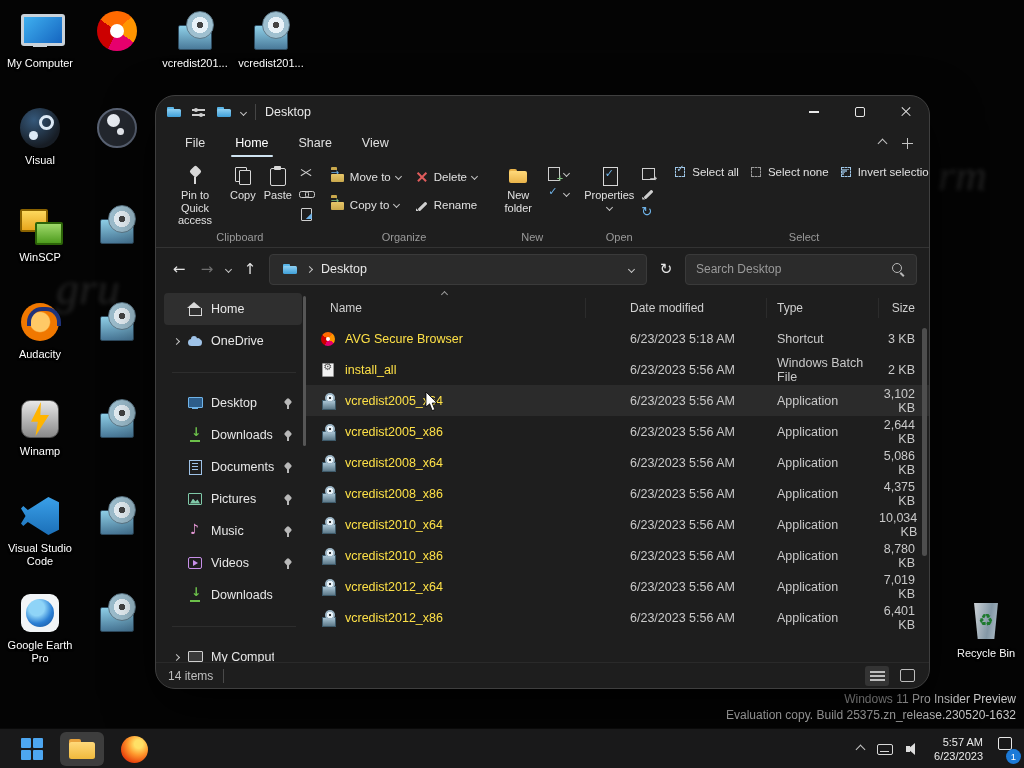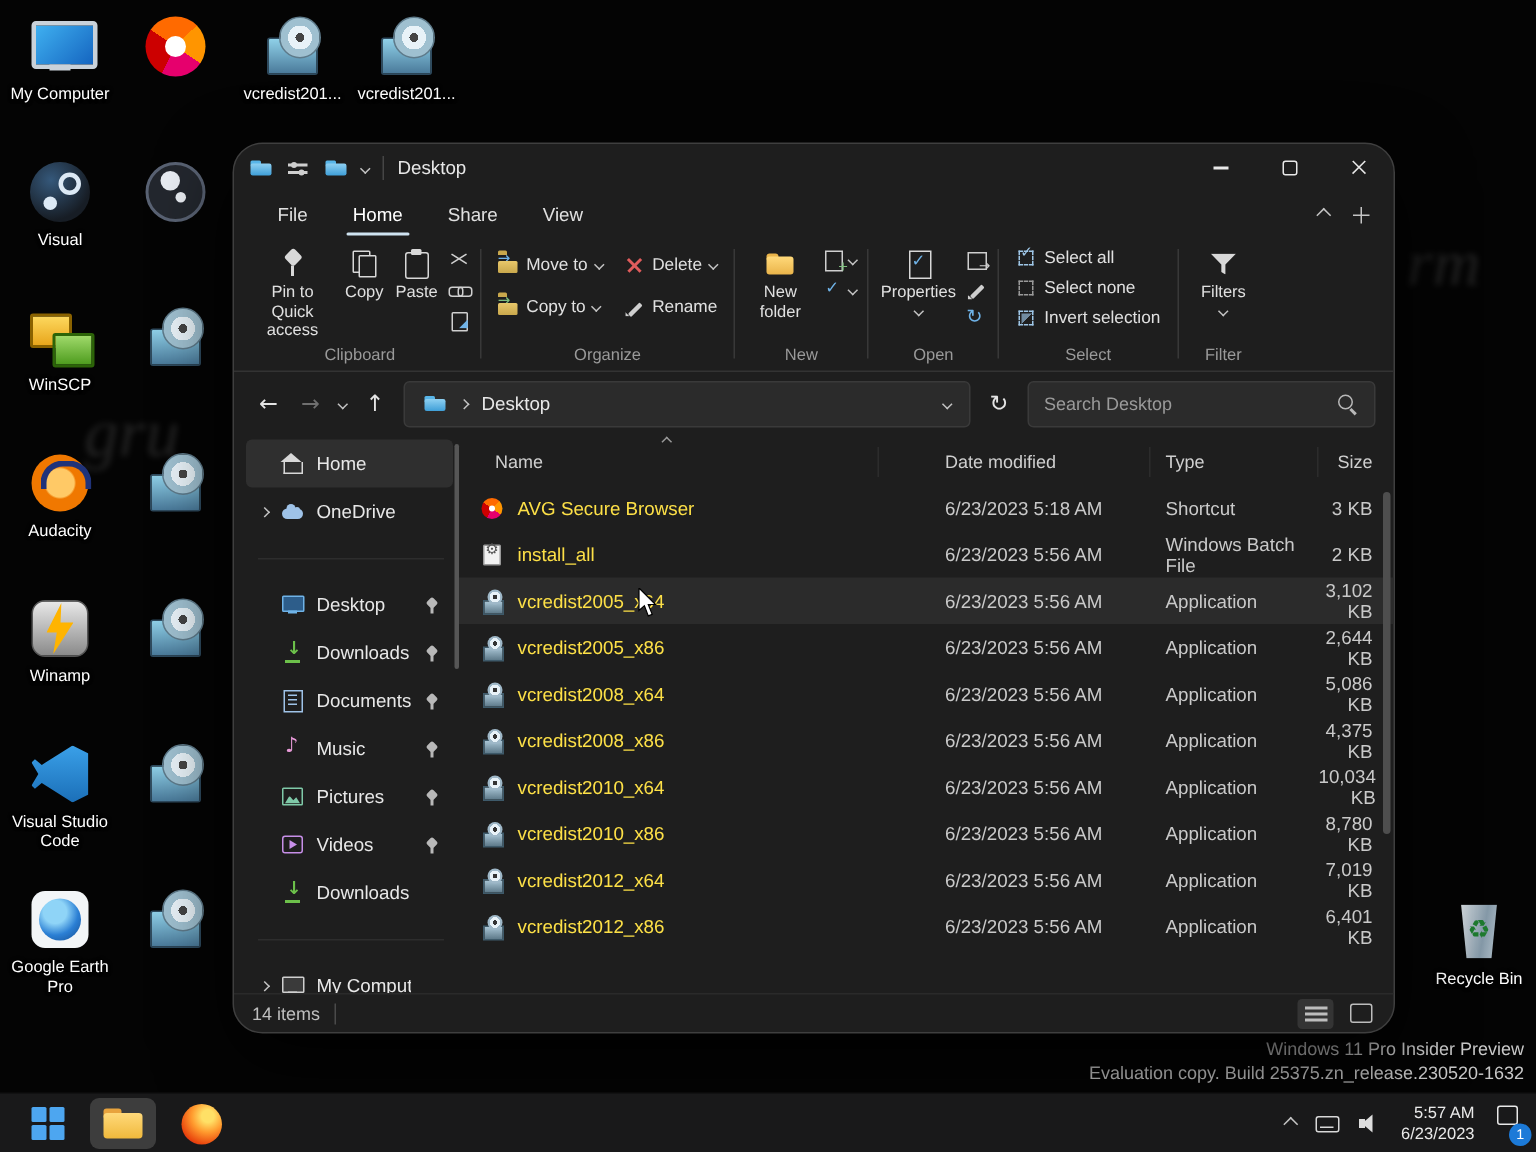--- a/index.html
+++ b/index.html
@@ -149,21 +149,21 @@
   .mi-easy::before{content:"✓";position:absolute;left:1px;top:-1px;font-size:11px;color:#6fb3e8;font-family:"DejaVu Sans",sans-serif;}
   .mi-open::before{content:"";position:absolute;left:1px;top:2px;width:11px;height:10px;border:1.2px solid #cfcfcf;}
   .mi-open::after{content:"→";position:absolute;right:-2px;bottom:-3px;font-size:9px;color:#cfcfcf;font-family:"DejaVu Sans",sans-serif;}
   .mi-history::before{content:"↻";position:absolute;left:0;top:-2px;font-size:13px;color:#6fb3e8;font-family:"DejaVu Sans",sans-serif;}
   .mi-selall::before{content:"";position:absolute;inset:2px;border:1.2px dashed #9fc7e8;}
   .mi-selall::after{content:"✓";position:absolute;left:3px;top:-2px;font-size:10px;color:#9fc7e8;font-family:"DejaVu Sans",sans-serif;}
   .mi-selnone::before{content:"";position:absolute;inset:2px;border:1.2px dashed #9a9a9a;}
   .mi-selinv::before{content:"";position:absolute;inset:2px;border:1.2px dashed #9fc7e8;}
   .mi-selinv::after{content:"";position:absolute;inset:3.5px;background:linear-gradient(135deg,#9fc7e8 50%,transparent 50%);opacity:.65;}
   .org-grid{display:grid;grid-template-columns:auto auto;grid-auto-rows:28px;column-gap:4px;padding:3px 2px;}
-  .sel-col{display:flex;flex-direction:column;padding:1px 2px;}
+  .sel-col{display:flex;flex-direction:row;padding:1px 2px;}
   .sel-col .small-btn{height:20px;}
 
   
   .navbar{flex:0 0 42px;display:flex;align-items:center;gap:10px;padding:0 12px 0 14px;}
   .nav-arrow{font-size:15px;color:#e4e4e4;width:18px;text-align:center;font-family:"DejaVu Sans",sans-serif;}
   .nav-arrow.disabled{color:#6f6f6f;}
   .addressbar{flex:0 0 378px;height:31px;background:#2b2b2b;border:1px solid #3a3a3a;border-radius:4px;
     display:flex;align-items:center;padding:0 12px;gap:9px;color:#e8e8e8;}
   .addr-spacer{flex:1;}
   .searchbar{flex:1;height:31px;background:#2b2b2b;border:1px solid #3a3a3a;border-radius:4px;
@@ -610,29 +610,29 @@
 
             <div class="srow pinned">
               <span class="chev chev-r sm"></span>
               <span class="sicon si-documents"></span>
               <span class="slabel">Documents</span>
               <span class="pin-icon"></span>
             </div>
 
             <div class="srow pinned">
               <span class="chev chev-r sm"></span>
+              <span class="sicon si-pictures"></span>
+              <span class="slabel">Pictures</span>
+              <span class="pin-icon"></span>
+            </div>
+
+            <div class="srow pinned">
+              <span class="chev chev-r sm"></span>
               <span class="sicon si-music"></span>
               <span class="slabel">Music</span>
-              <span class="pin-icon"></span>
-            </div>
-
-            <div class="srow pinned">
-              <span class="chev chev-r sm"></span>
-              <span class="sicon si-pictures"></span>
-              <span class="slabel">Pictures</span>
               <span class="pin-icon"></span>
             </div>
 
             <div class="srow pinned">
               <span class="chev chev-r sm"></span>
               <span class="sicon si-videos"></span>
               <span class="slabel">Videos</span>
               <span class="pin-icon"></span>
             </div>
 

